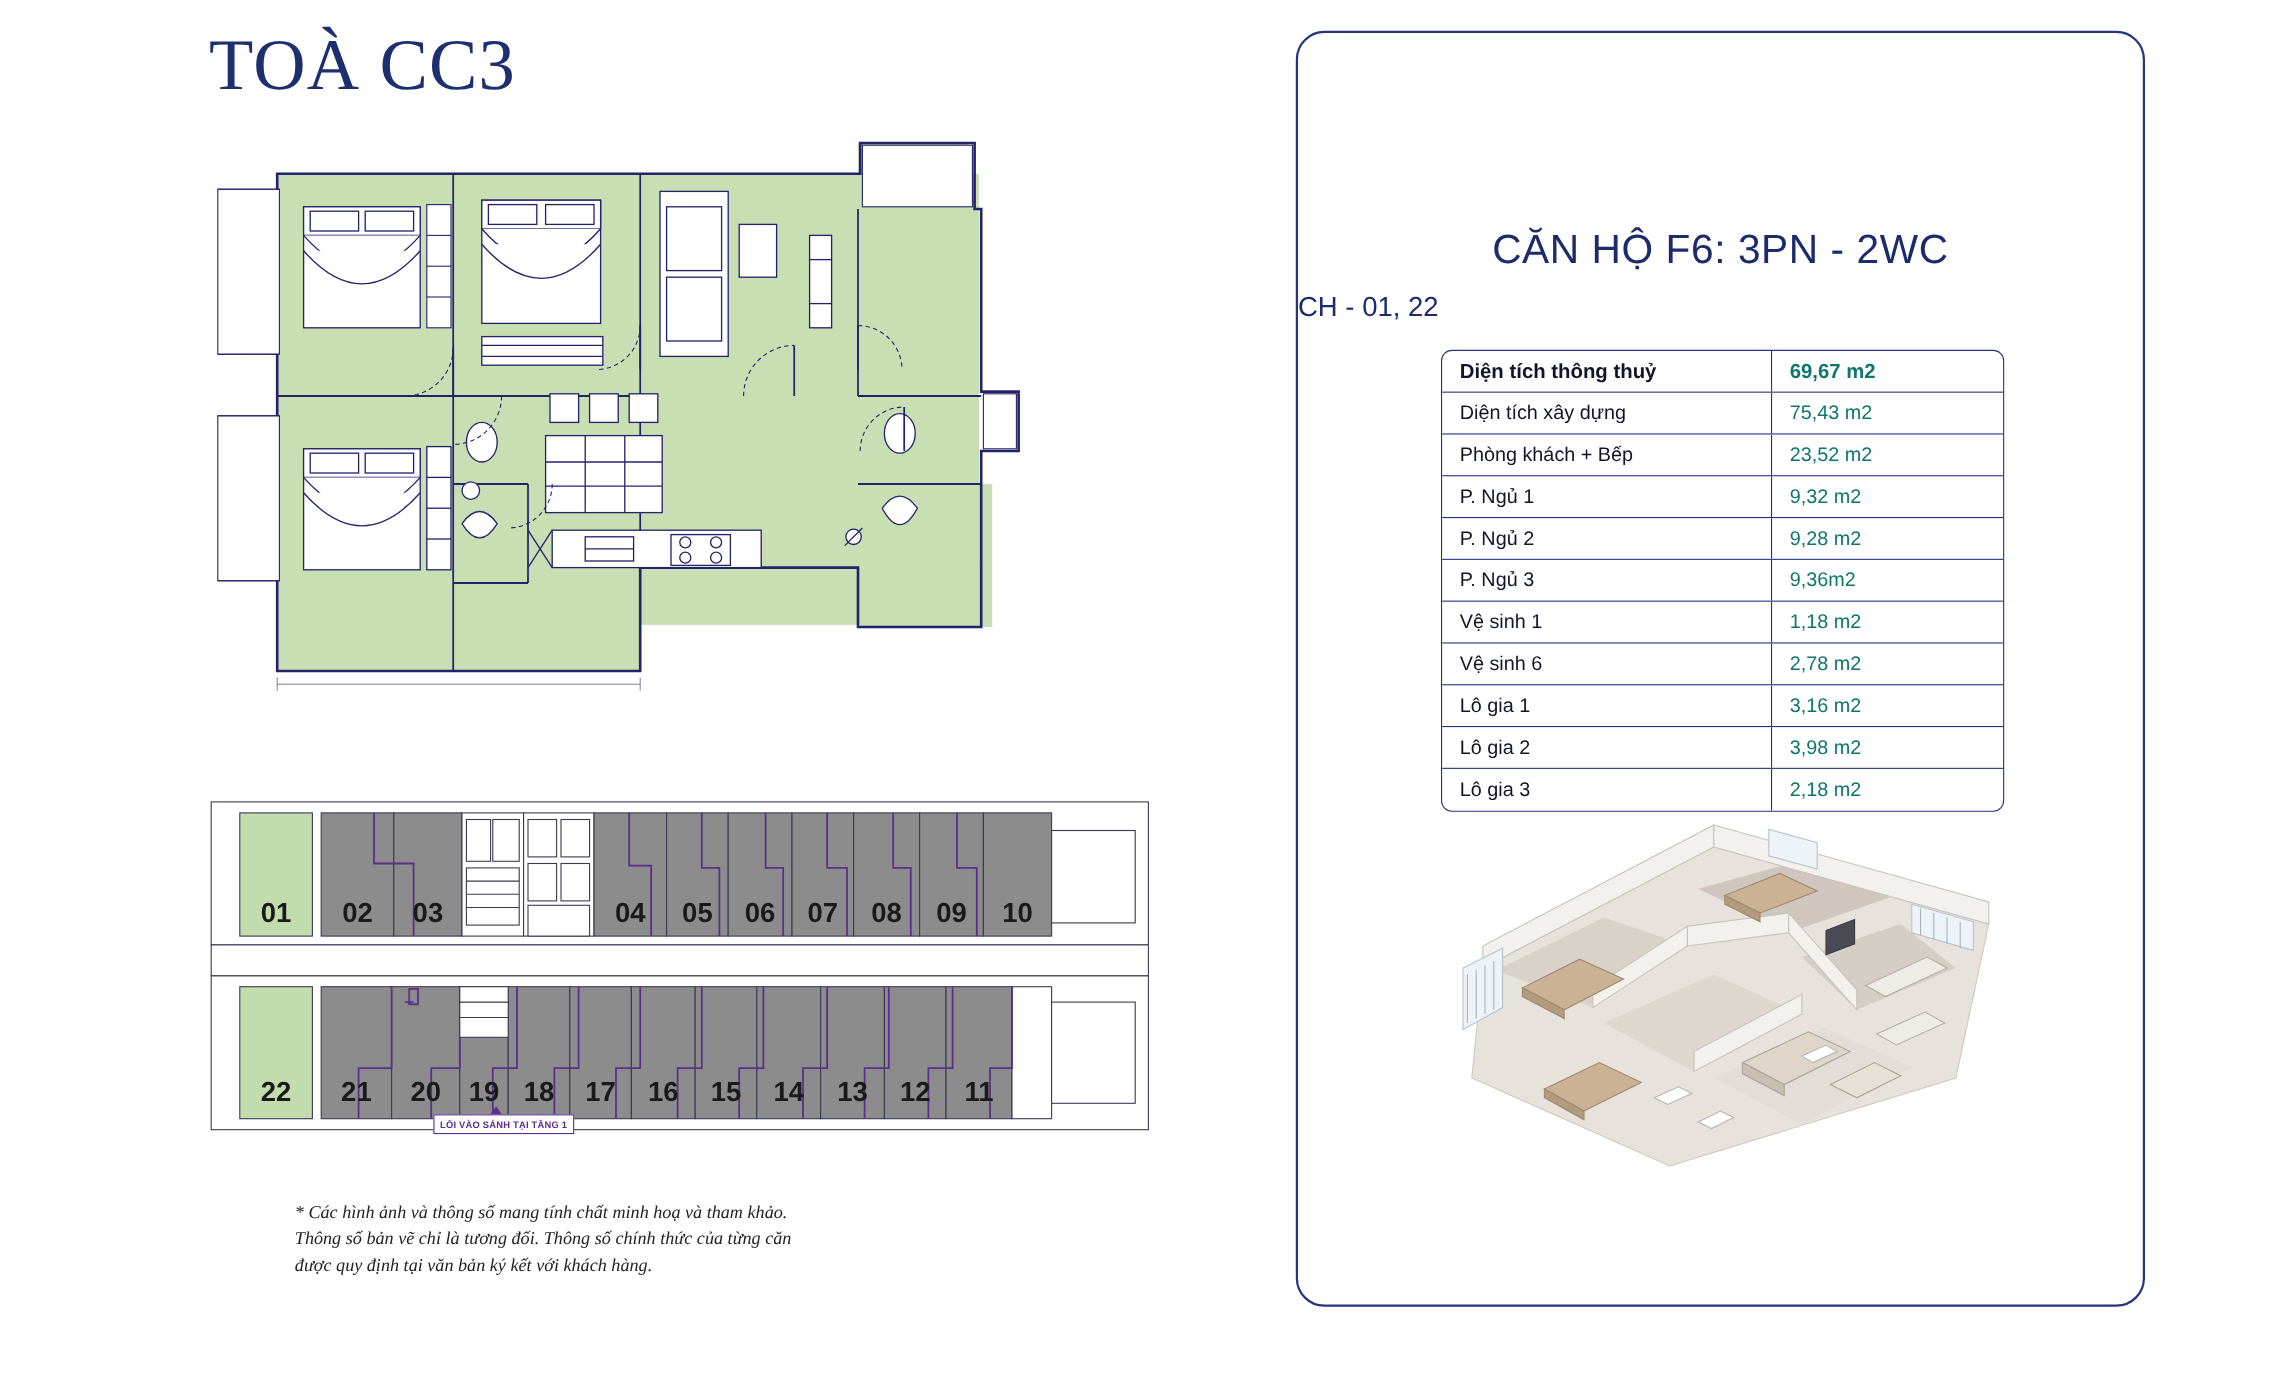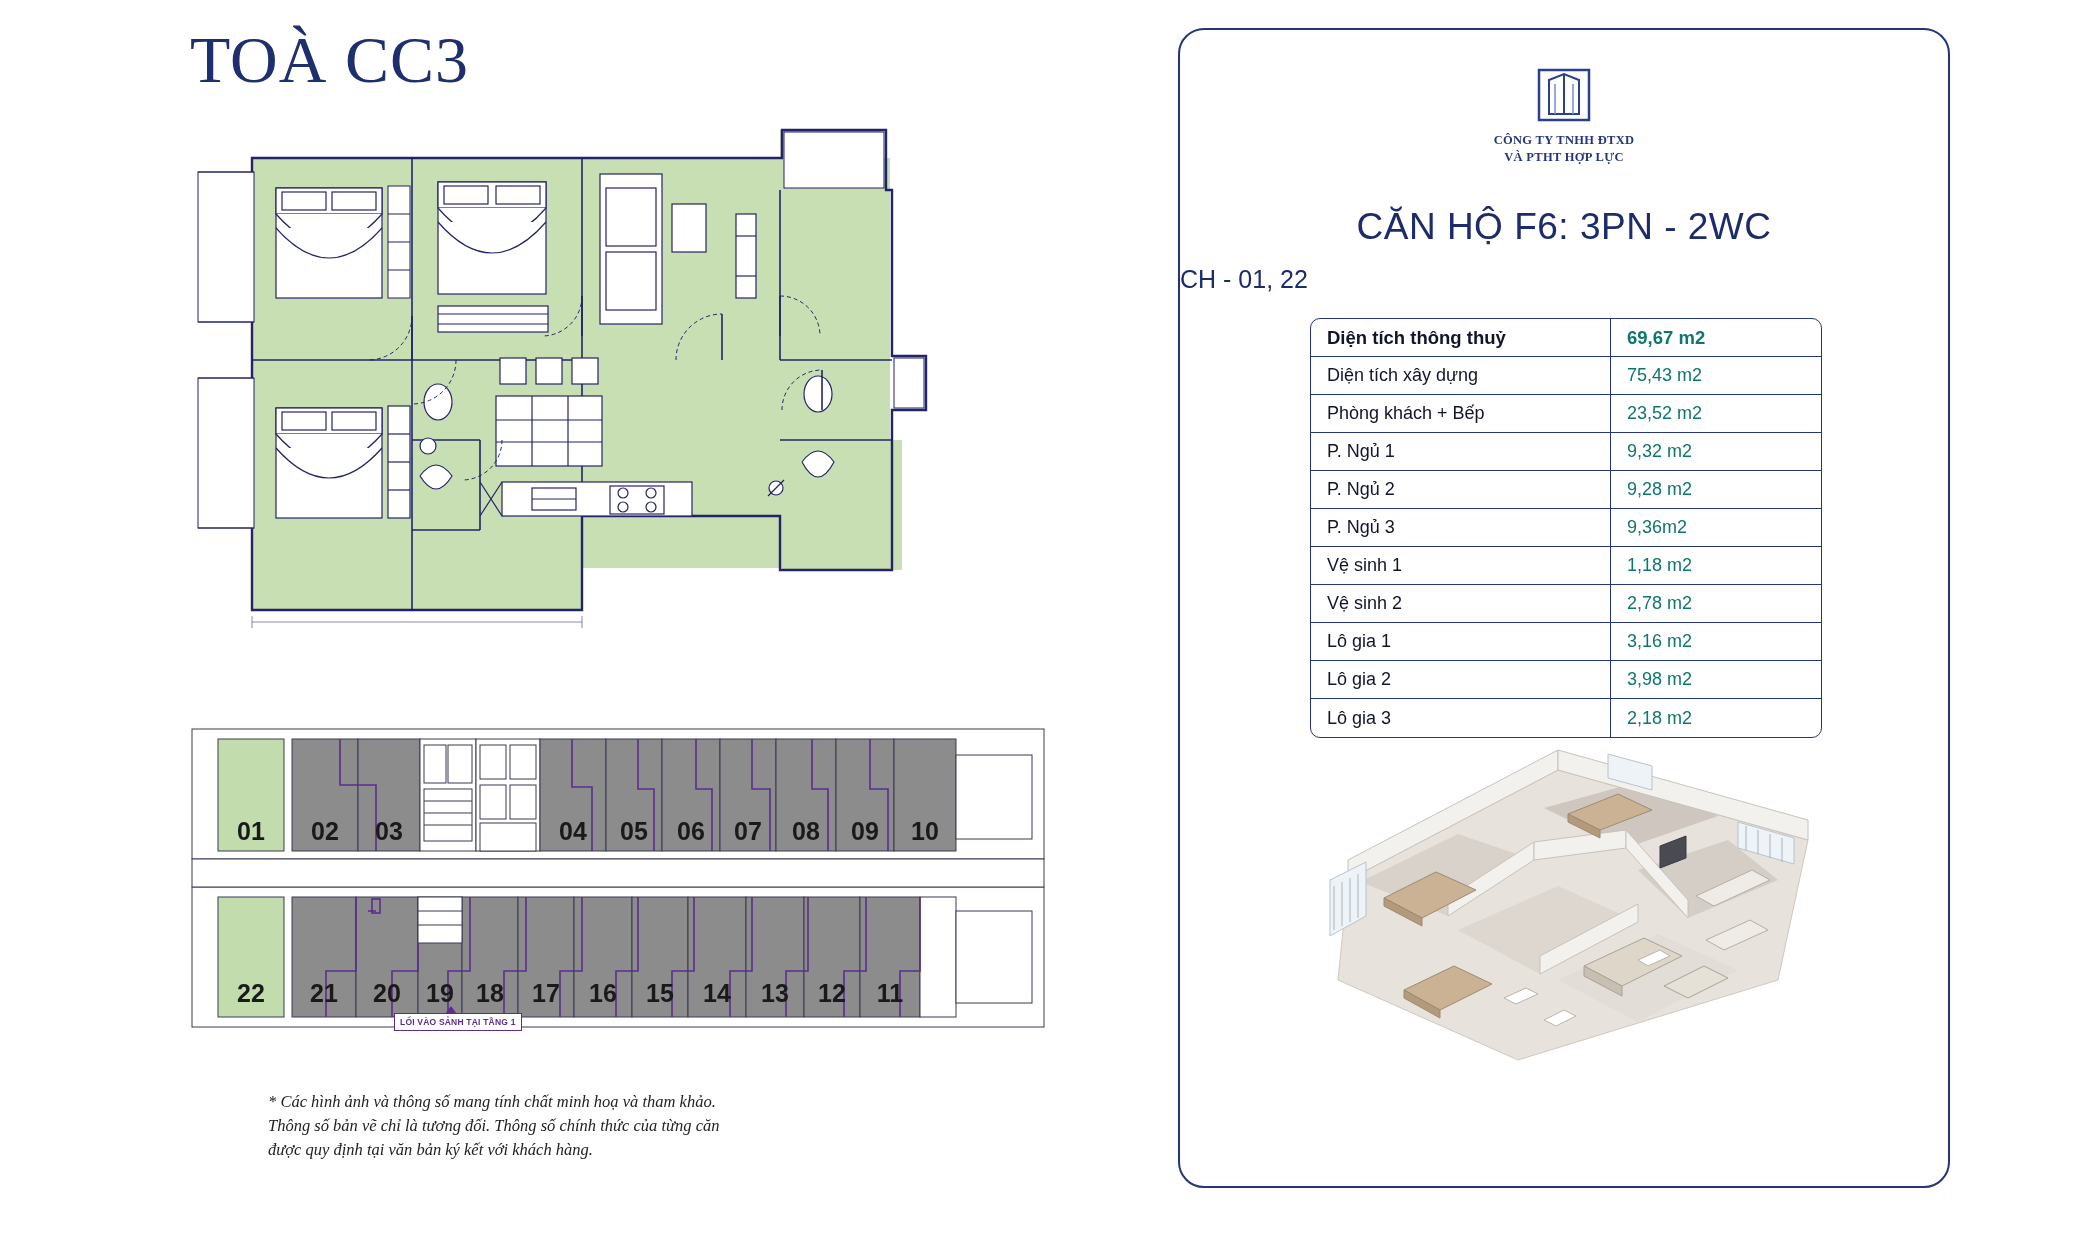--- a/index.html
+++ b/index.html
@@ -391,35 +391,20 @@
       <div class="entry-tri"></div>
       <div class="entry-badge">LỐI VÀO SẢNH TẠI TẦNG 1</div>
     </div>
 
     <div class="disclaimer">* Các hình ảnh và thông số mang tính chất minh hoạ và tham khảo. Thông số bản vẽ chỉ là tương đối. Thông số chính thức của từng căn được quy định tại văn bản ký kết với khách hàng.</div>
   </div>
 
   <div class="right-panel">
 
     <div class="logos">
-      <div class="logo-block">
-        <div class="logo-mark">
-          <svg width="70" height="58" viewBox="0 0 70 58">
-            <rect x="10" y="4" width="50" height="50" fill="none" stroke="#2b3f91" stroke-width="2.5"></rect>
-            <path d="M20 48 L20 14 L35 8 L50 14 L50 48 Z" fill="none" stroke="#2b3f91" stroke-width="2"></path>
-            <line x1="35" y1="8" x2="35" y2="48" stroke="#2b3f91" stroke-width="2"></line>
-            <line x1="26" y1="18" x2="26" y2="48" stroke="#7e93d6" stroke-width="1.6"></line>
-            <line x1="44" y1="18" x2="44" y2="48" stroke="#7e93d6" stroke-width="1.6"></line>
-          </svg>
-        </div>
-        <div class="logo-cap small">
-          <div>CÔNG TY TNHH ĐTXD</div>
-          <div>VÀ PTHT HỢP LỰC</div>
-        </div>
-      </div>
     </div>
 
     <div class="apt-title">CĂN HỘ F6: 3PN - 2WC</div>
     <div class="apt-sub">CH - 01, 22</div>
 
     <div class="spec-table">
       <div class="spec-row highlight">
         <div class="spec-label">Diện tích thông thuỷ</div>
         <div class="spec-value">69,67 m2</div>
       </div>
@@ -441,21 +426,21 @@
       </div>
       <div class="spec-row">
         <div class="spec-label">P. Ngủ 3</div>
         <div class="spec-value">9,36m2</div>
       </div>
       <div class="spec-row">
         <div class="spec-label">Vệ sinh 1</div>
         <div class="spec-value">1,18 m2</div>
       </div>
       <div class="spec-row">
-        <div class="spec-label">Vệ sinh 2</div>
+        <div class="spec-label">Vệ sinh 6</div>
         <div class="spec-value">2,78 m2</div>
       </div>
       <div class="spec-row">
         <div class="spec-label">Lô gia 1</div>
         <div class="spec-value">3,16 m2</div>
       </div>
       <div class="spec-row">
         <div class="spec-label">Lô gia 2</div>
         <div class="spec-value">3,98 m2</div>
       </div>

